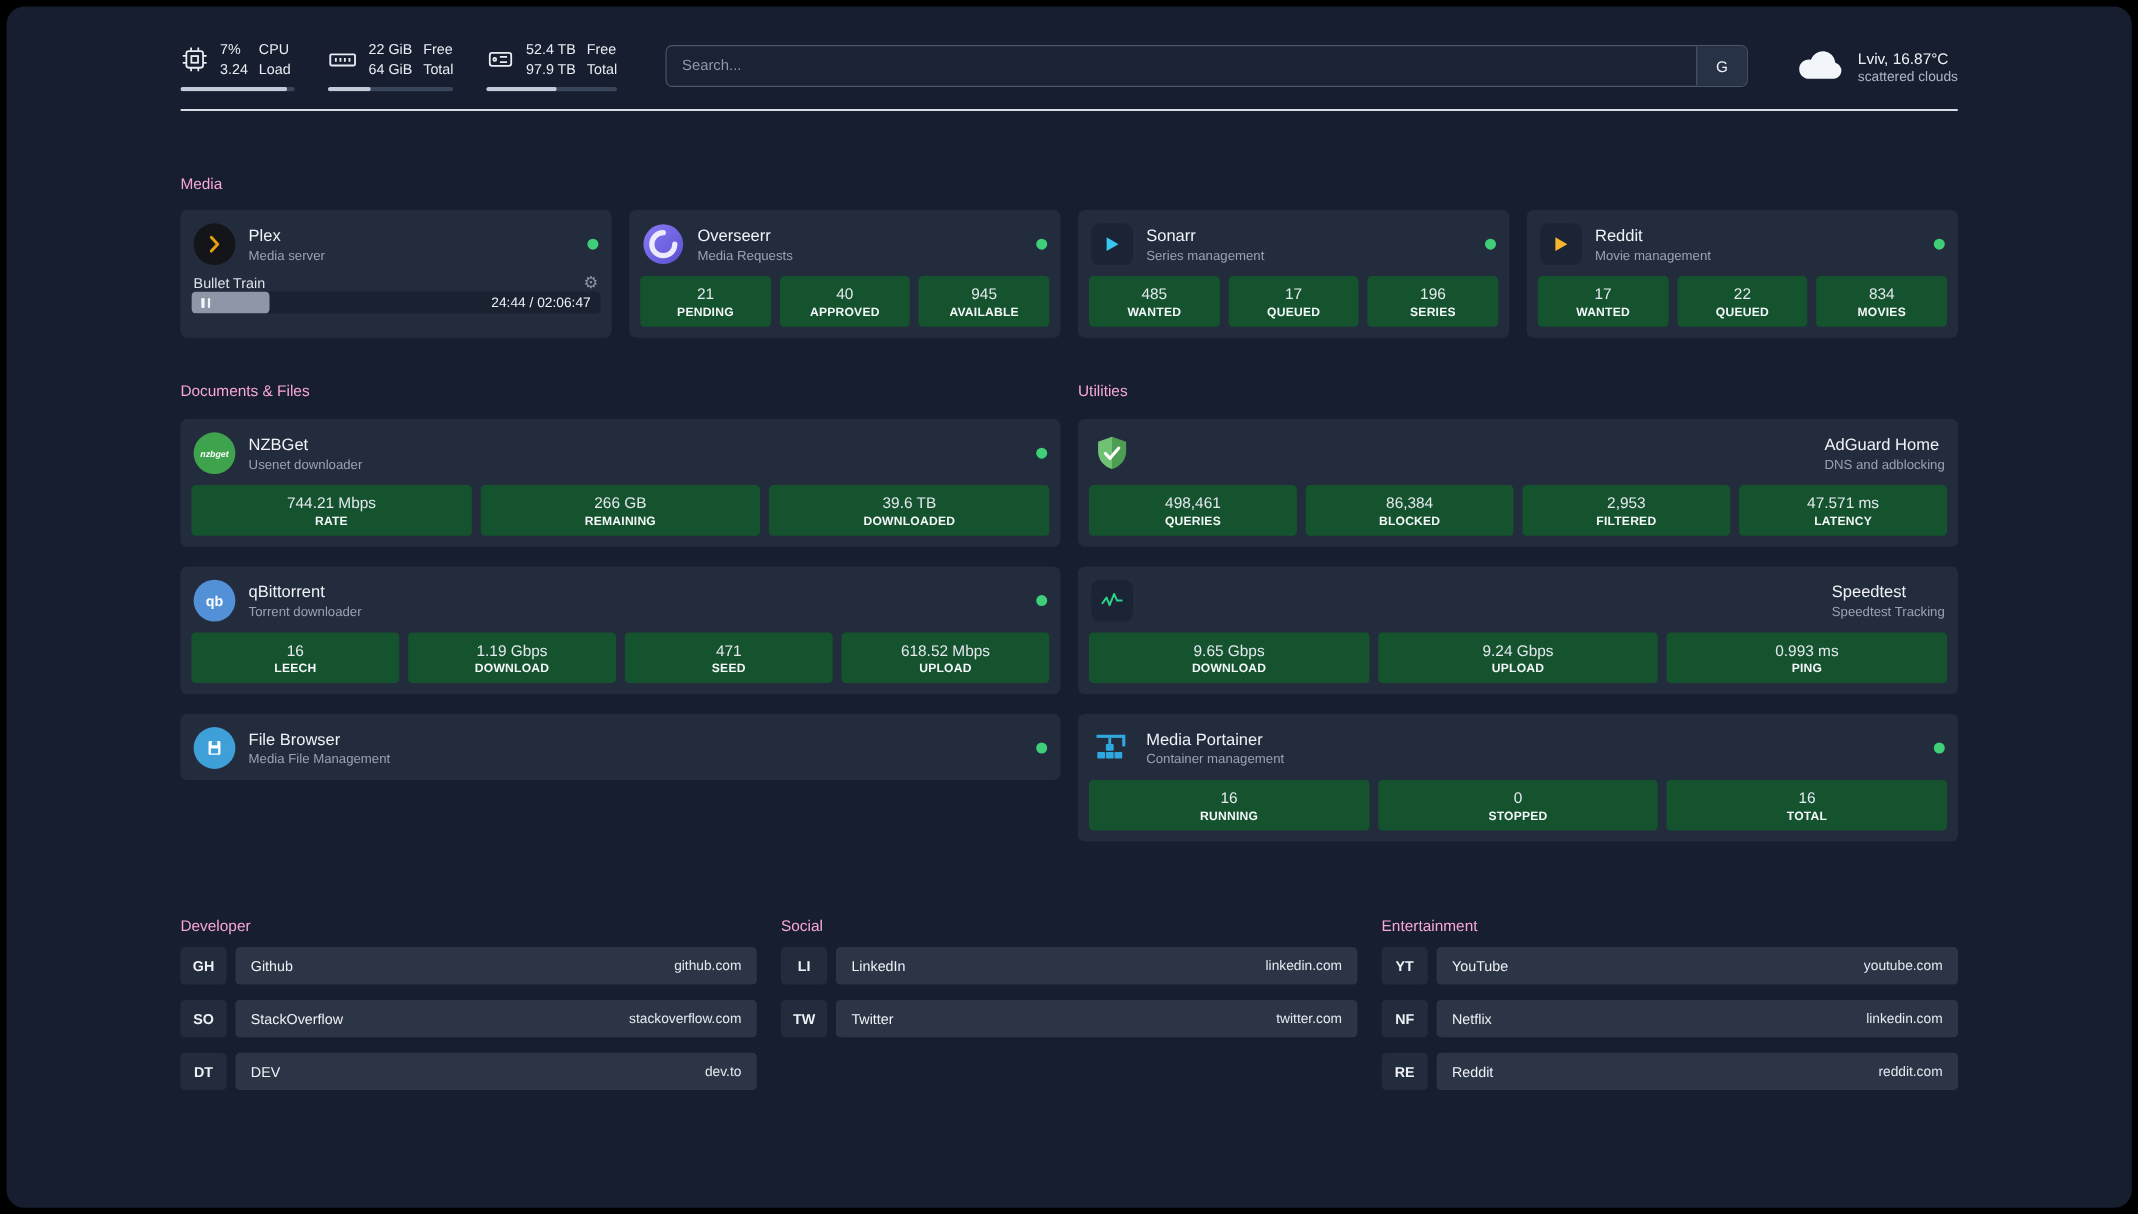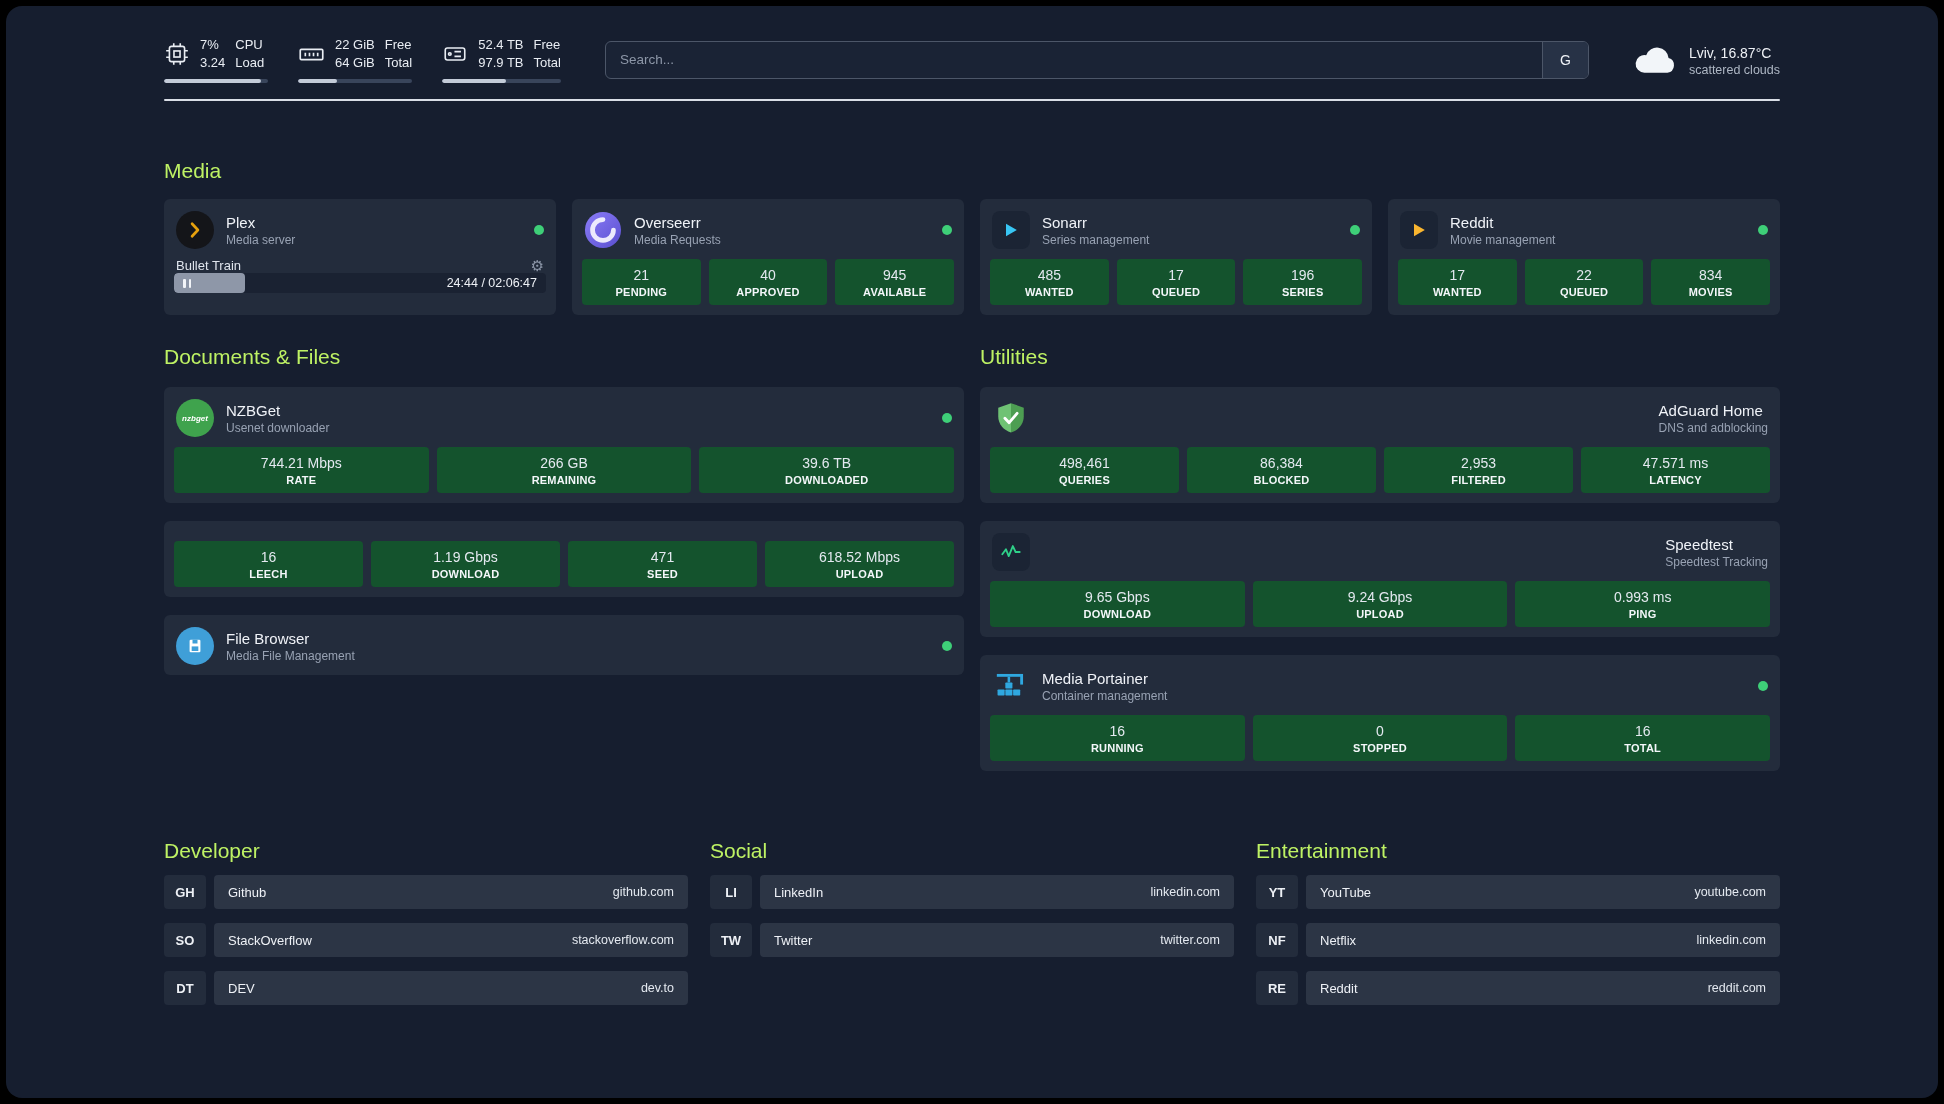--- a/index.html
+++ b/index.html
@@ -26,24 +26,24 @@
   .search-g{width:46px;border:none;border-left:1px solid #4c5668;background:#273246;
           color:#eef1f6;font-size:14px;cursor:pointer;font-family:inherit;}
 
   .weather{display:flex;align-items:center;gap:12px;flex:none;}
   .weather-loc{font-size:14px;color:#eef1f6;line-height:1.45;}
   .weather-cond{font-size:12.5px;color:#aeb7c4;}
 
   .divider{margin-top:16px;height:2px;background:#d9dee6;border-radius:1px;}
 
   
-  .section-heading{font-size:21px;font-weight:500;color:#bef264;margin:0 0 16px;}
+  .section-heading{font-size:14px;font-weight:500;color:#f9a8d4;margin:0 0 16px;}
   .media-section{margin-top:58px;}
   .grid4{display:grid;grid-template-columns:repeat(4,1fr);gap:16px;}
-  .grid2{display:grid;grid-template-columns:1fr 1fr;gap:16px;margin-top:30px;align-items:start;}
+  .grid2{display:grid;grid-template-columns:1fr 1fr;gap:16px;margin-top:40px;align-items:start;}
   .vcol{display:flex;flex-direction:column;gap:18px;}
   .vcol .section-heading{margin:0;}
 
   
   .card{background:#232c3c;border-radius:6px;padding:10px;}
   .card-head{display:flex;align-items:center;gap:12px;padding:2px 2px 0 2px;justify-content:space-between;}
   .app-icon{width:38px;height:38px;border-radius:50%;display:flex;align-items:center;
             justify-content:center;flex:none;overflow:hidden;}
   .app-icon.sq{border-radius:8px;background:#1b2434;}
   .app-icon.plex{background:#141519;}
@@ -340,20 +340,28 @@
                 <div class="tile-l">REMAINING</div>
               </div>
               <div class="tile">
                 <div class="tile-v">39.6 TB</div>
                 <div class="tile-l">DOWNLOADED</div>
               </div>
             </div>
       </div>
 
       <div class="card">
+        <div class="card-head">
+          <span class="app-icon qb">qb</span>
+          <div class="app-meta">
+            <div class="app-title">qBittorrent</div>
+            <div class="app-sub">Torrent downloader</div>
+          </div>
+          <span class="status-dot"></span>
+        </div>
         <div class="tiles">
               <div class="tile">
                 <div class="tile-v">16</div>
                 <div class="tile-l">LEECH</div>
               </div>
               <div class="tile">
                 <div class="tile-v">1.19 Gbps</div>
                 <div class="tile-l">DOWNLOAD</div>
               </div>
               <div class="tile">

